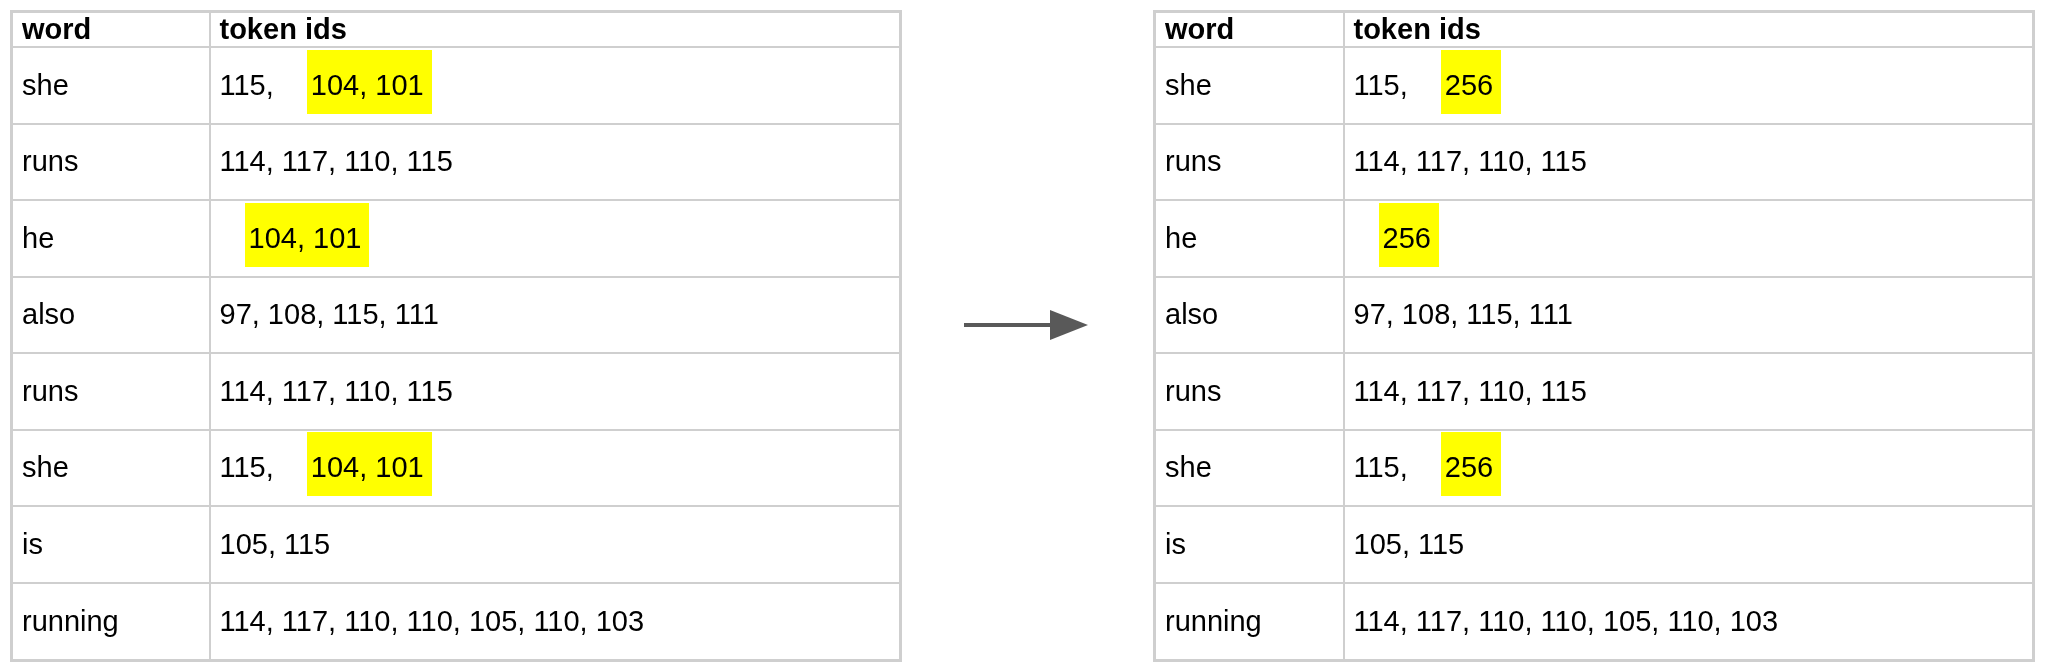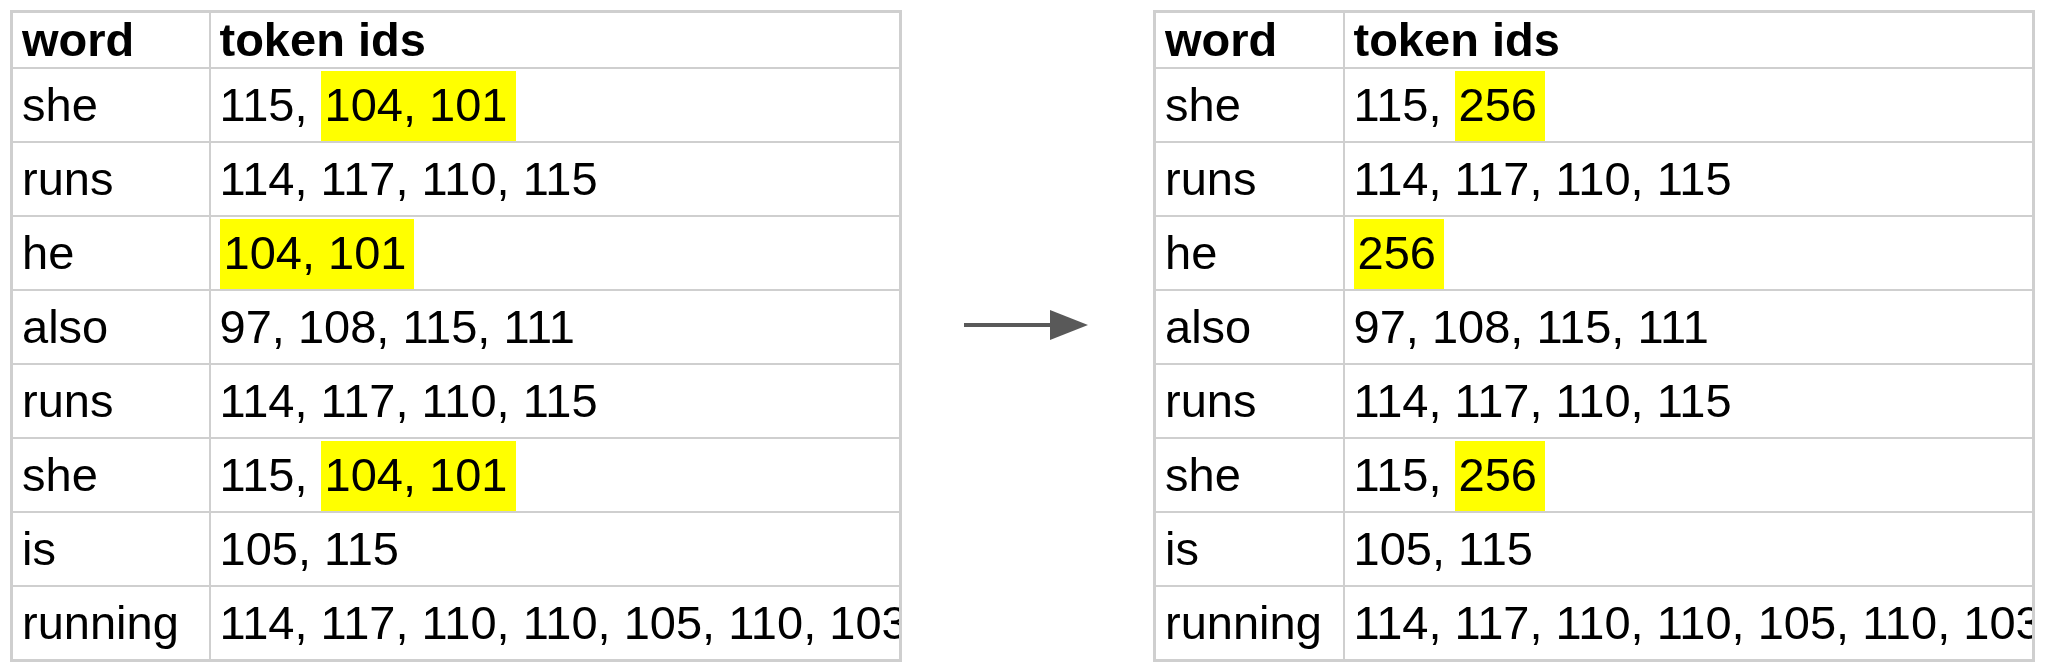--- a/index.html
+++ b/index.html
@@ -20,29 +20,30 @@
     background: #ffffff;
     border: 3px solid var(--border-color, #cfcfcf);
   }
   #table-before { left: 10px;   width: 892px; height: 652px; }
   #table-after  { left: 1153px; width: 882px; height: 652px; }
   table.tok th, table.tok td {
     border: 2px solid var(--border-color, #cfcfcf);
     padding: 0 6px 0 9px;
     vertical-align: middle;
     text-align: left;
-    font-size: 47px;
+    font-size: 29px;
     line-height: 1.15;
     white-space: nowrap;
     overflow: hidden;
   }
   table.tok th { font-weight: bold; }
   .hl {
     background: var(--highlight-color, #ffff00);
-    padding: 7px 8px 13px 4px;
+    padding: 19px 8px 13px 4px;
+    margin-left: 25px;
   }
   .arrow-svg {
     position: absolute;
     left: 958px;
     top: 301px;
     width: 136px;
     height: 48px;
   }
 </style>
 </head>

